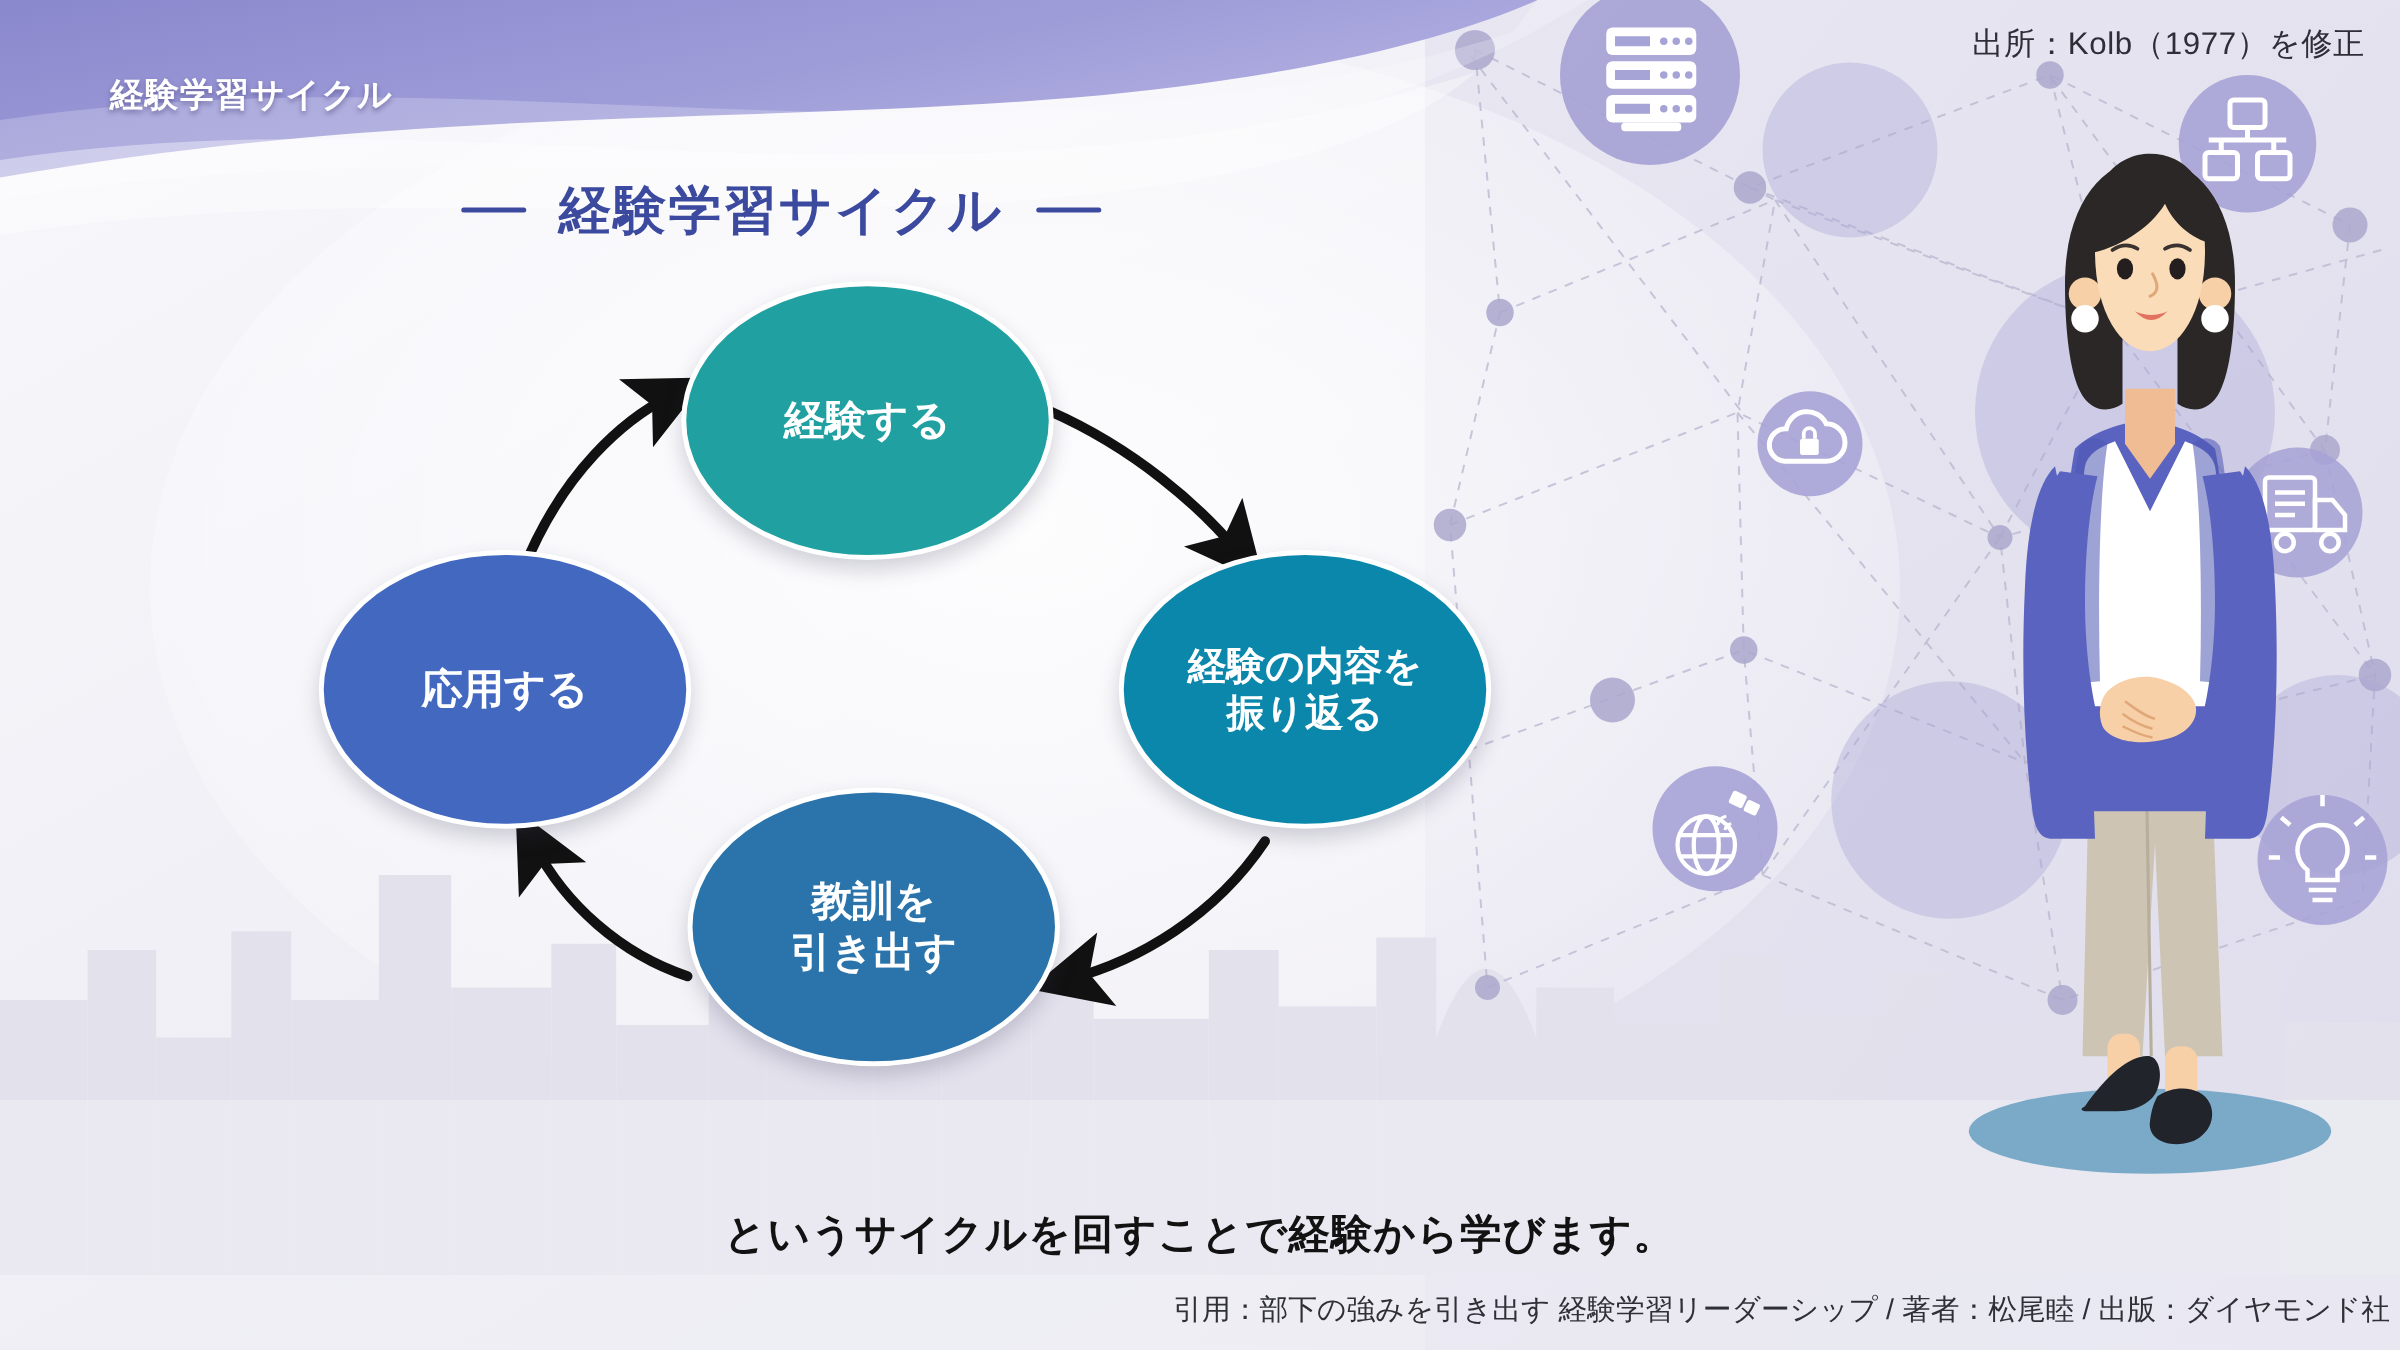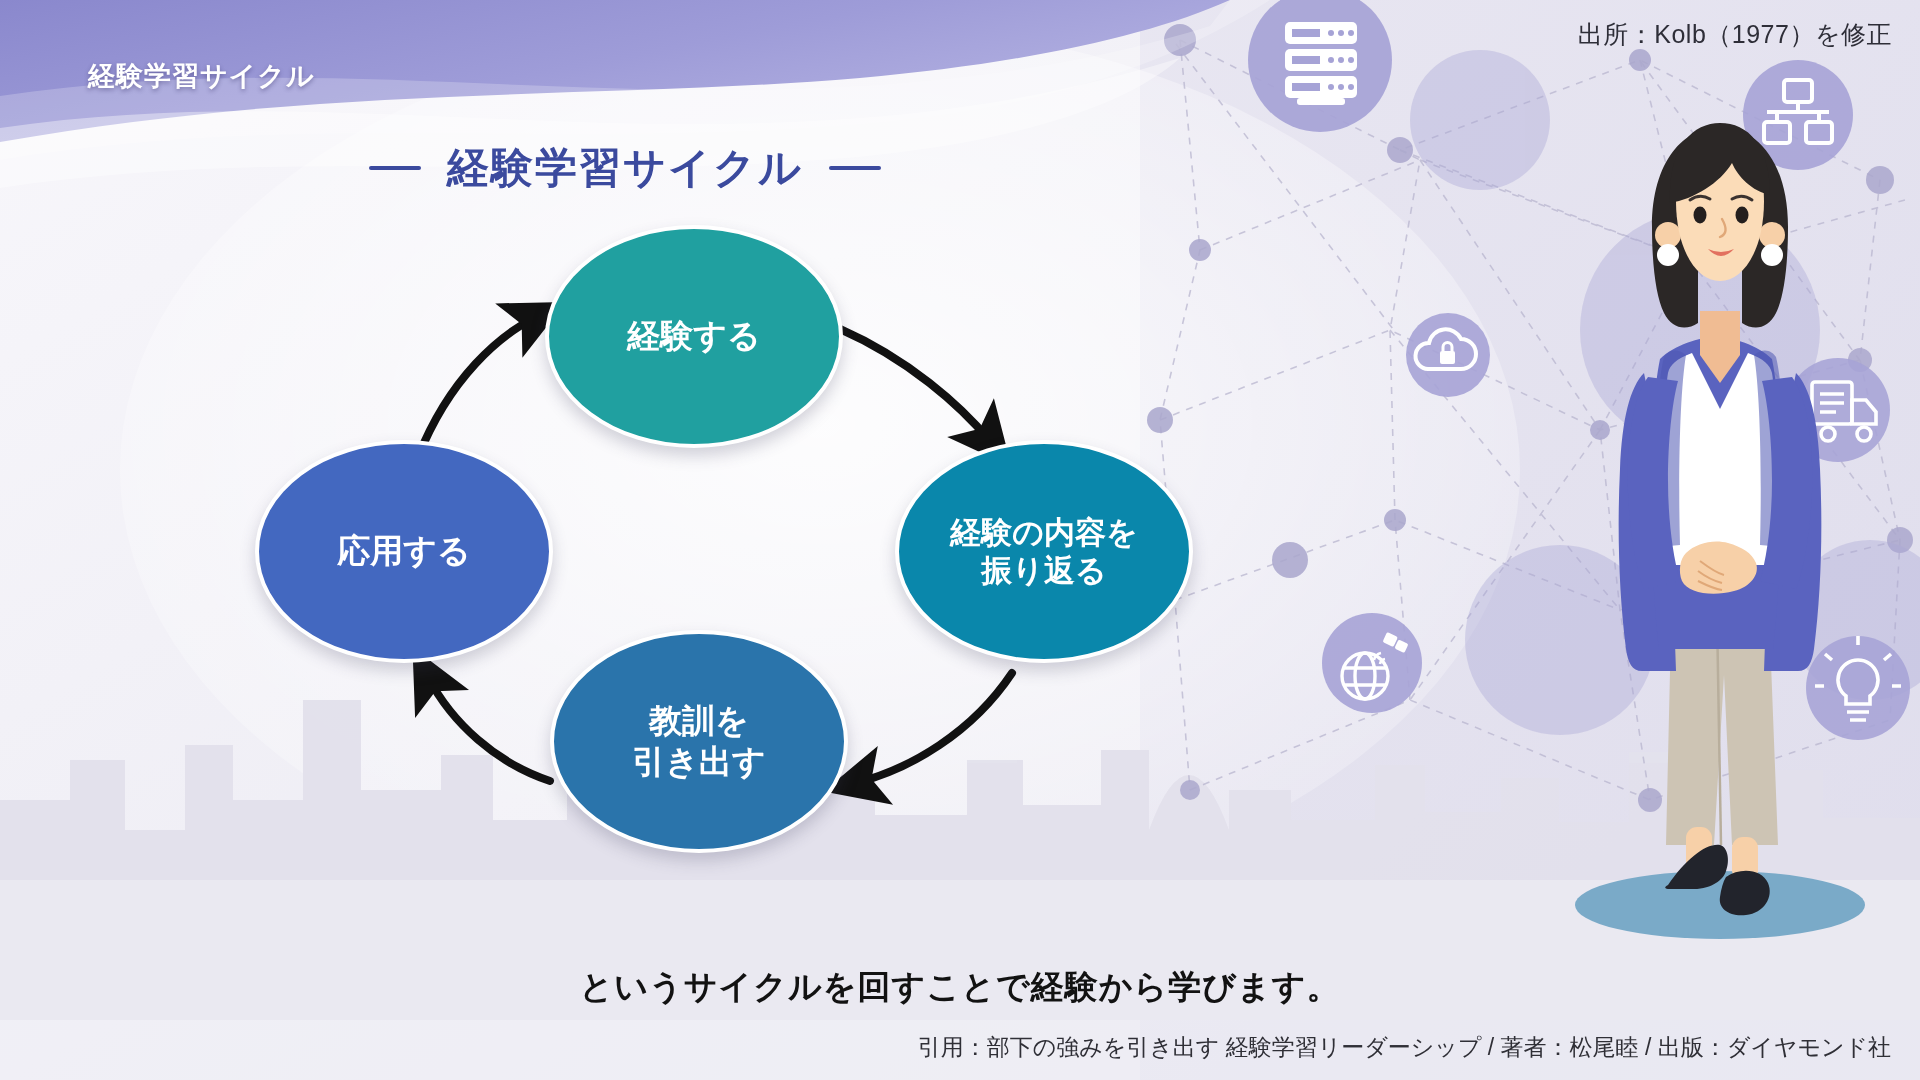--- a/index.html
+++ b/index.html
@@ -57,21 +57,21 @@
   #node-right{left:595px;top:215px;width:290px;height:215px;background:#0a87ab;font-size:31px;}
   #node-bottom{left:250px;top:405px;width:290px;height:215px;background:#2a74ab;font-size:33px;}
   #node-left{left:-45px;top:215px;width:290px;height:215px;background:#4368c0;font-size:33px;}
 
   
   #caption{
     position:absolute;left:0;top:965px;width:1920px;text-align:center;z-index:8;
     font-size:33px;font-weight:bold;color:#121212;letter-spacing:1px;
   }
   #citation{
-    position:absolute;left:0;top:1032px;width:1920px;text-align:right;padding-right:29px;
+    position:absolute;left:0;top:1032px;width:1920px;text-align:right;padding-right:8px;
     box-sizing:border-box;z-index:8;font-size:23px;color:#2f2f36;letter-spacing:0px;
   }
 
   
   #person{position:absolute;left:1520px;top:115px;width:400px;height:840px;z-index:6;}
 </style>
 </head>
 <body>
 
 <div id="slide">

